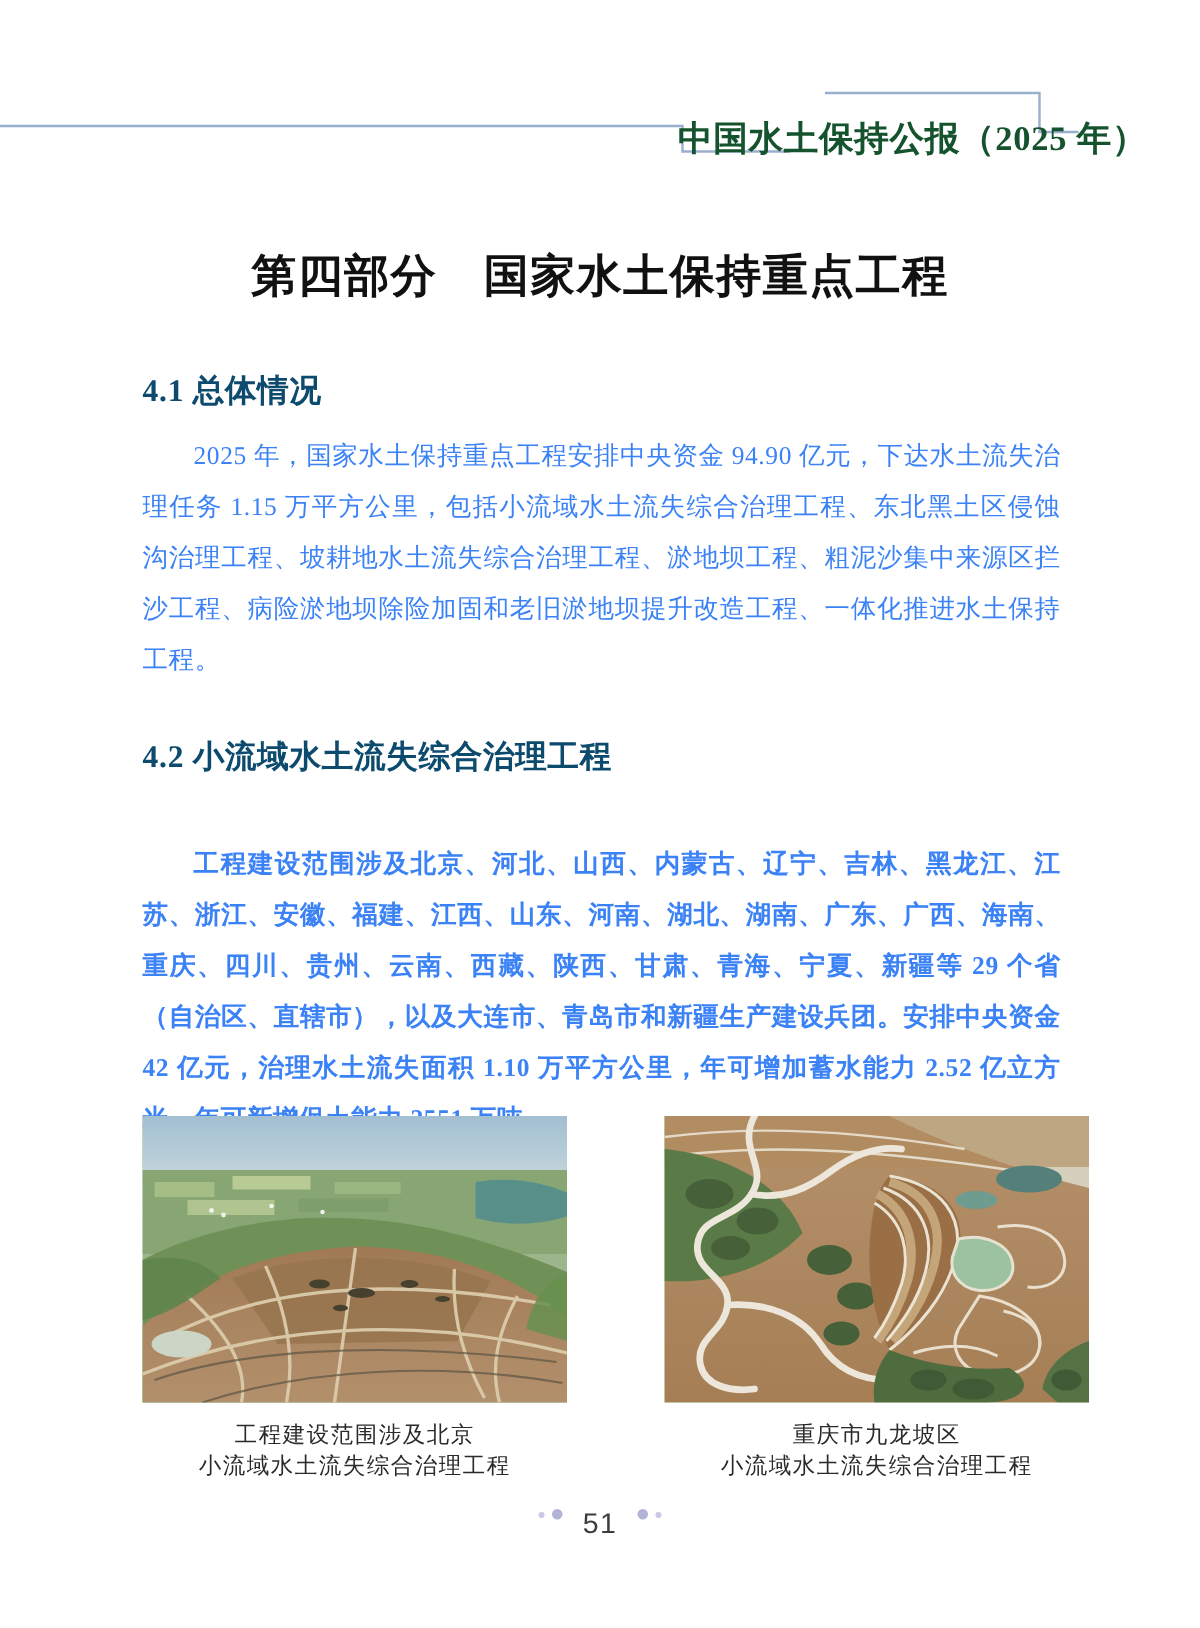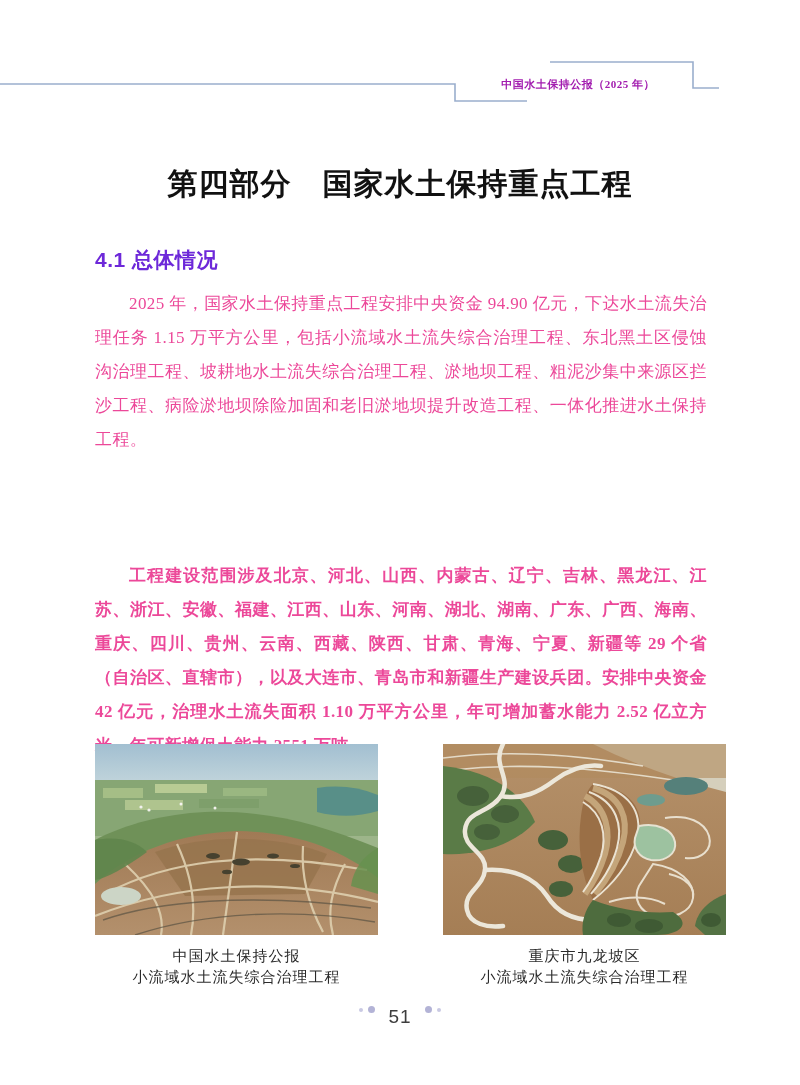--- a/index.html
+++ b/index.html
@@ -3,43 +3,43 @@
 <meta charset="utf-8">
 <style>
   html,body{margin:0;padding:0;background:#ffffff;}
   .page{
     position:relative;width:800px;height:1085px;background:#ffffff;
     font-family:"Liberation Serif","DejaVu Serif",serif;color:#1a1a1a;overflow:hidden;
   }
   
   .header-deco{position:absolute;top:0;left:0;}
   .header-title{
-    position:absolute;top:77px;left:452px;width:252px;text-align:center;
-    font-size:11px;font-weight:700;color:#a21caf;letter-spacing:.5px;
+    position:absolute;top:77px;left:452px;width:252px;
+    font-size:23px;font-weight:700;color:#14532d;letter-spacing:.5px;
     font-family:"Liberation Serif","DejaVu Serif",serif;white-space:nowrap;
   }
   
   .doc-title{
     position:absolute;top:164px;left:0;width:800px;text-align:center;
     font-size:30px;font-weight:900;color:#111;letter-spacing:1px;
     font-family:Liberation Serif, serif;
   }
   
   .sec-heading{
     position:absolute;left:95px;width:620px;
-    font-family:Liberation Sans, sans-serif;
-    font-size:21px;font-weight:700;color:#6d28d9;letter-spacing:.5px;
+    font-family:Liberation Serif, serif;
+    font-size:21px;font-weight:700;color:#0c4a6e;letter-spacing:.5px;
   }
   .sec-heading.h41{top:246px;}
   .sec-heading.h42{top:490px;}
   
   .body-para{
     position:absolute;left:95px;width:612px;
     font-size:17px;line-height:34px;text-align:justify;text-justify:inter-character;
-    text-indent:2em;color:#ec4899;letter-spacing:.4px;
+    text-indent:2em;color:#3b82f6;letter-spacing:.4px;
   }
   .body-para.p1{top:287px;}
   .body-para.p2{top:559px;font-weight:bold;}
   
   .figure{position:absolute;top:744px;width:283px;}
   .figure.left{left:95px;}
   .figure.right{left:443px;}
   .photo{width:283px;height:191px;display:block;background:#9db58a;}
   .caption{
     margin-top:11px;text-align:center;font-size:15px;line-height:21px;color:#2a2a2a;
@@ -68,20 +68,21 @@
     <polyline points="550,62 693,62 693,88 719,88" fill="none" stroke="#9aaecd" stroke-width="1.6"></polyline>
   </svg>
 
   <div class="header-title">中国水土保持公报（2025 年）</div>
 
   <div class="doc-title">第四部分　国家水土保持重点工程</div>
 
   <div class="sec-heading h41">4.1 总体情况</div>
   <div class="body-para p1">2025 年，国家水土保持重点工程安排中央资金 94.90 亿元，下达水土流失治理任务 1.15 万平方公里，包括小流域水土流失综合治理工程、东北黑土区侵蚀沟治理工程、坡耕地水土流失综合治理工程、淤地坝工程、粗泥沙集中来源区拦沙工程、病险淤地坝除险加固和老旧淤地坝提升改造工程、一体化推进水土保持工程。</div>
 
+  <div class="sec-heading h42">4.2 小流域水土流失综合治理工程</div>
   <div class="body-para p2">工程建设范围涉及北京、河北、山西、内蒙古、辽宁、吉林、黑龙江、江苏、浙江、安徽、福建、江西、山东、河南、湖北、湖南、广东、广西、海南、重庆、四川、贵州、云南、西藏、陕西、甘肃、青海、宁夏、新疆等 29 个省（自治区、直辖市），以及大连市、青岛市和新疆生产建设兵团。安排中央资金 42 亿元，治理水土流失面积 1.10 万平方公里，年可增加蓄水能力 2.52 亿立方米，年可新增保土能力 2551 万吨。</div>
 
   <div class="figure left">
     <svg class="photo" viewBox="0 0 283 191" preserveAspectRatio="none">
       <defs>
         <linearGradient id="skyL" x1="0" y1="0" x2="0" y2="1">
           <stop offset="0" stop-color="#a2bfd1"></stop>
             <stop offset="1" stop-color="#d9e5e3"></stop>
         </linearGradient>
         <linearGradient id="brownL" x1="0" y1="0" x2="0" y2="1">
@@ -122,21 +123,21 @@
       </g>
       <ellipse cx="26" cy="152" rx="20" ry="9" fill="#ccd5c6"></ellipse>
       <path d="M0,96 C22,92 40,96 52,108 C30,124 12,134 0,136 Z" fill="#5f854d" opacity=".9"></path>
       <path d="M283,104 C268,112 258,126 256,142 L283,150 Z" fill="#67904f" opacity=".85"></path>
       <g stroke="#5c5444" stroke-width="1.4" fill="none" opacity=".7">
         <path d="M8,176 C60,158 150,148 276,164"></path>
         <path d="M40,191 C110,168 200,164 280,178"></path>
       </g>
     </svg>
     <div class="caption">
-      <div>中国水土保持公报</div>
+      <div>工程建设范围涉及北京</div>
       <div>小流域水土流失综合治理工程</div>
     </div>
   </div>
 
   <div class="figure right">
     <svg class="photo" viewBox="0 0 283 191" preserveAspectRatio="none">
       <defs>
         <linearGradient id="baseR" x1="0" y1="0" x2="0" y2="1">
           <stop offset="0" stop-color="#b5916a"></stop>
             <stop offset="1" stop-color="#a57e55"></stop>

